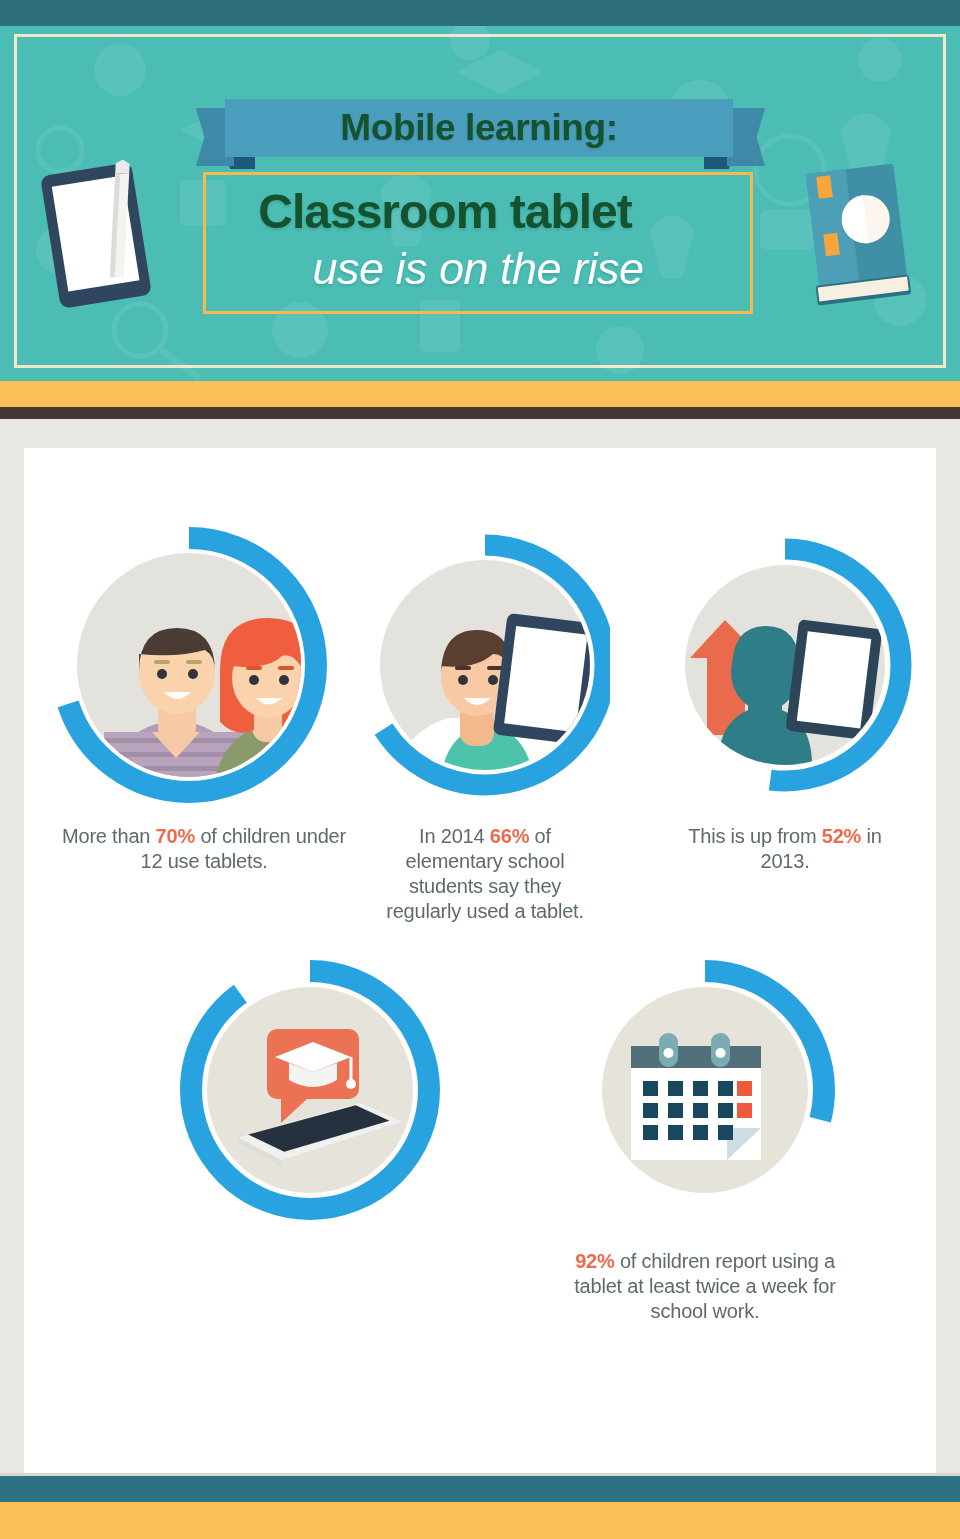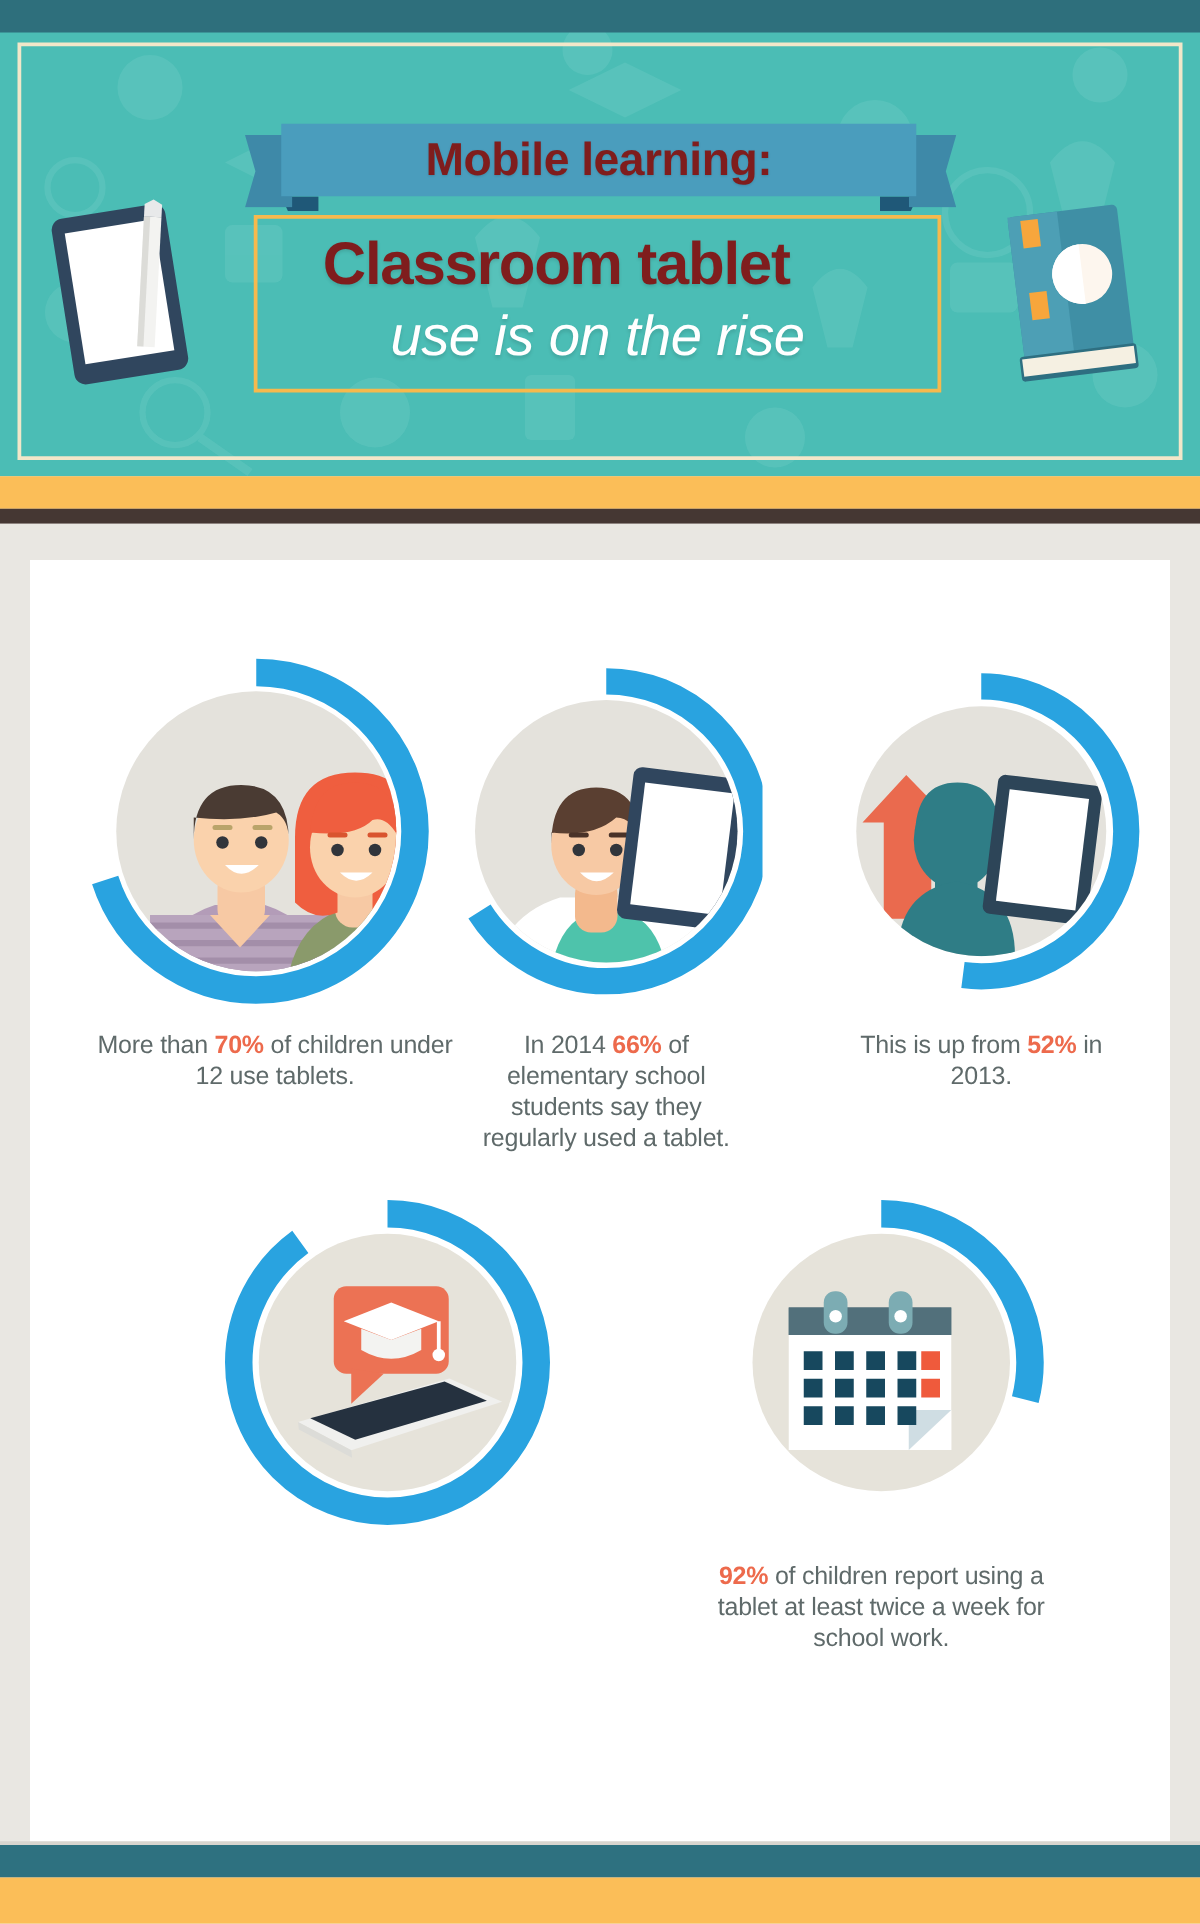--- a/index.html
+++ b/index.html
@@ -69,21 +69,21 @@
   }
   .ribbon-fold-l { left: 225px; clip-path: polygon(0 0, 100% 0, 100% 100%, 18% 100%); }
   .ribbon-fold-r { left: 704px; clip-path: polygon(0 0, 100% 0, 82% 100%, 0 100%); }
 
   .ribbon-text {
     position: absolute;
     left: 225px; top: 99px;
     width: 508px; height: 58px;
     line-height: 58px;
     text-align: center;
-    color: #7f1d1d;
+    color: #14532d;
     font-size: 37px;
     font-weight: bold;
     letter-spacing: -.4px;
     z-index: 7;
     text-shadow: 0 1px 2px rgba(0,0,0,.13);
   }
 
   
   .title-box {
     position: absolute;
@@ -91,21 +91,21 @@
     width: 550px;
     height: 142px;
     border: 3px solid #f6b94d;
     z-index: 6;
   }
   .title-line1 {
     position: absolute;
     left: 203px; top: 184px;
     width: 484px;
     text-align: center;
-    color: #7f1d1d;
+    color: #14532d;
     font-size: 48px;
     font-weight: bold;
     letter-spacing: -1px;
     z-index: 7;
     text-shadow: 0 2px 3px rgba(0,0,0,.12);
   }
   .title-line2 {
     position: absolute;
     left: 203px; top: 243px;
     width: 550px;
@@ -173,21 +173,21 @@
   .donut svg { display: block; }
   .caption {
     margin-top: 14px;
     color: #5f6a6a;
     font-size: 20px;
     line-height: 25px;
     letter-spacing: -.2px;
   }
   .caption b { color: #ed6a4c; font-weight: bold; }
 
-  .row1-a { left: 60px;  top: 520px; width: 320px; }
+  .row1-a { left: 44px;  top: 520px; width: 320px; }
   .row1-b { left: 360px; top: 520px; width: 250px; }
   .row1-c { left: 650px; top: 520px; width: 270px; }
   .row2-a { left: 165px; top: 945px; width: 290px; }
   .row2-b { left: 565px; top: 945px; width: 280px; }
 
   .cap-w-a { width: 290px; margin: 14px auto 0; }
   .cap-w-b { width: 230px; margin: 14px auto 11px; }
   .cap-w-c { width: 215px; margin: 14px auto 0; }
   .cap-w-d { width: 285px; margin: 14px auto 0; }
   .cap-w-e { width: 265px; margin: 14px auto 0; }

